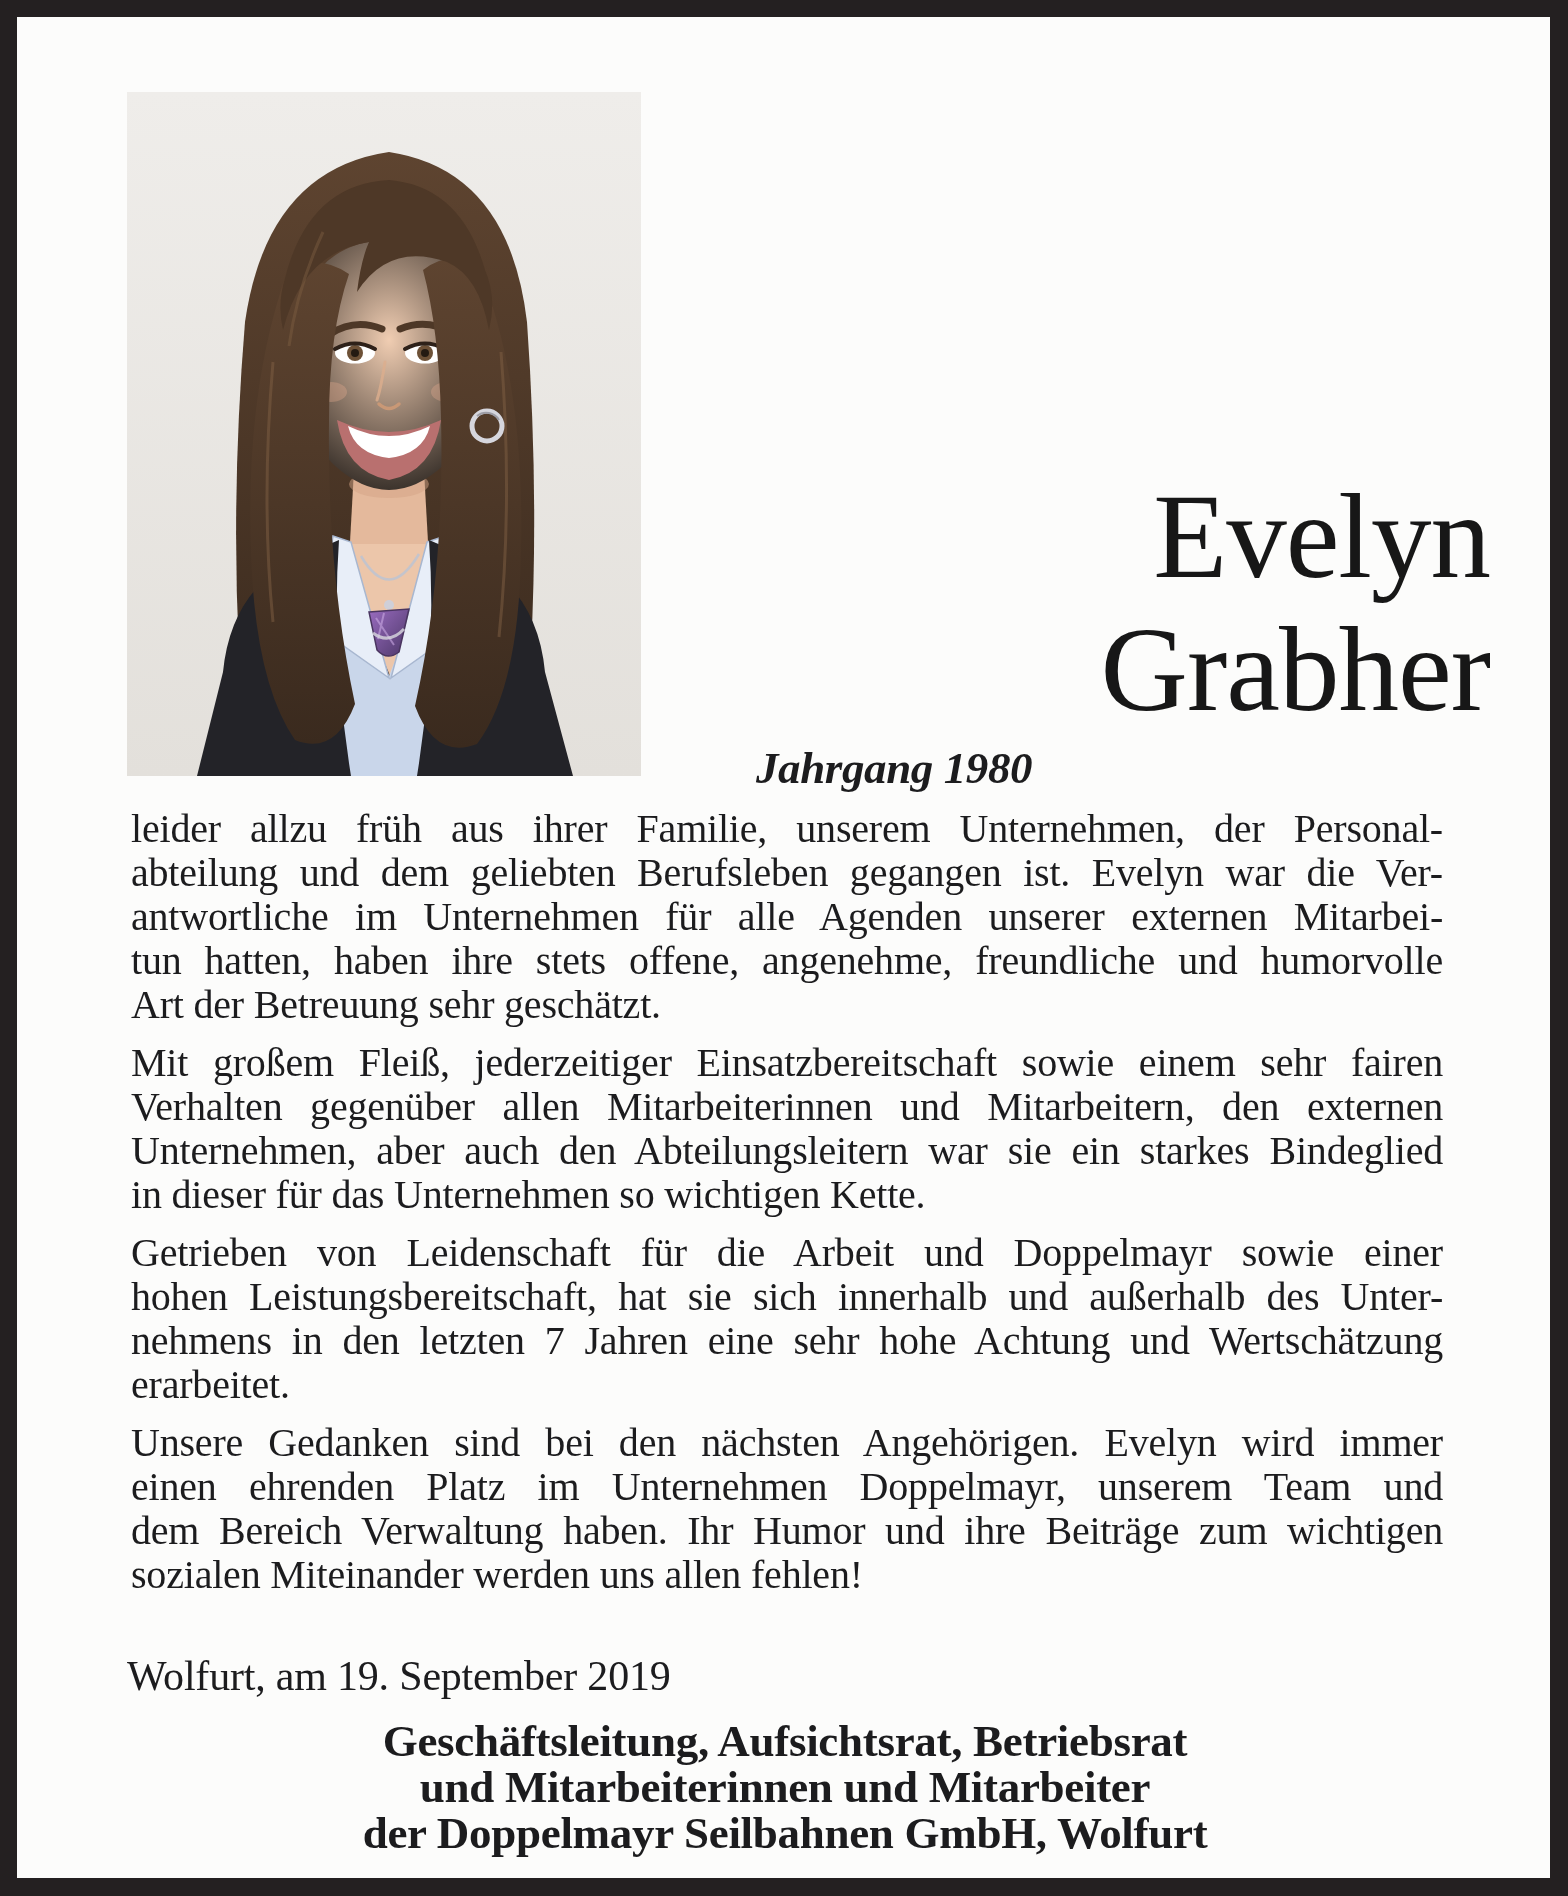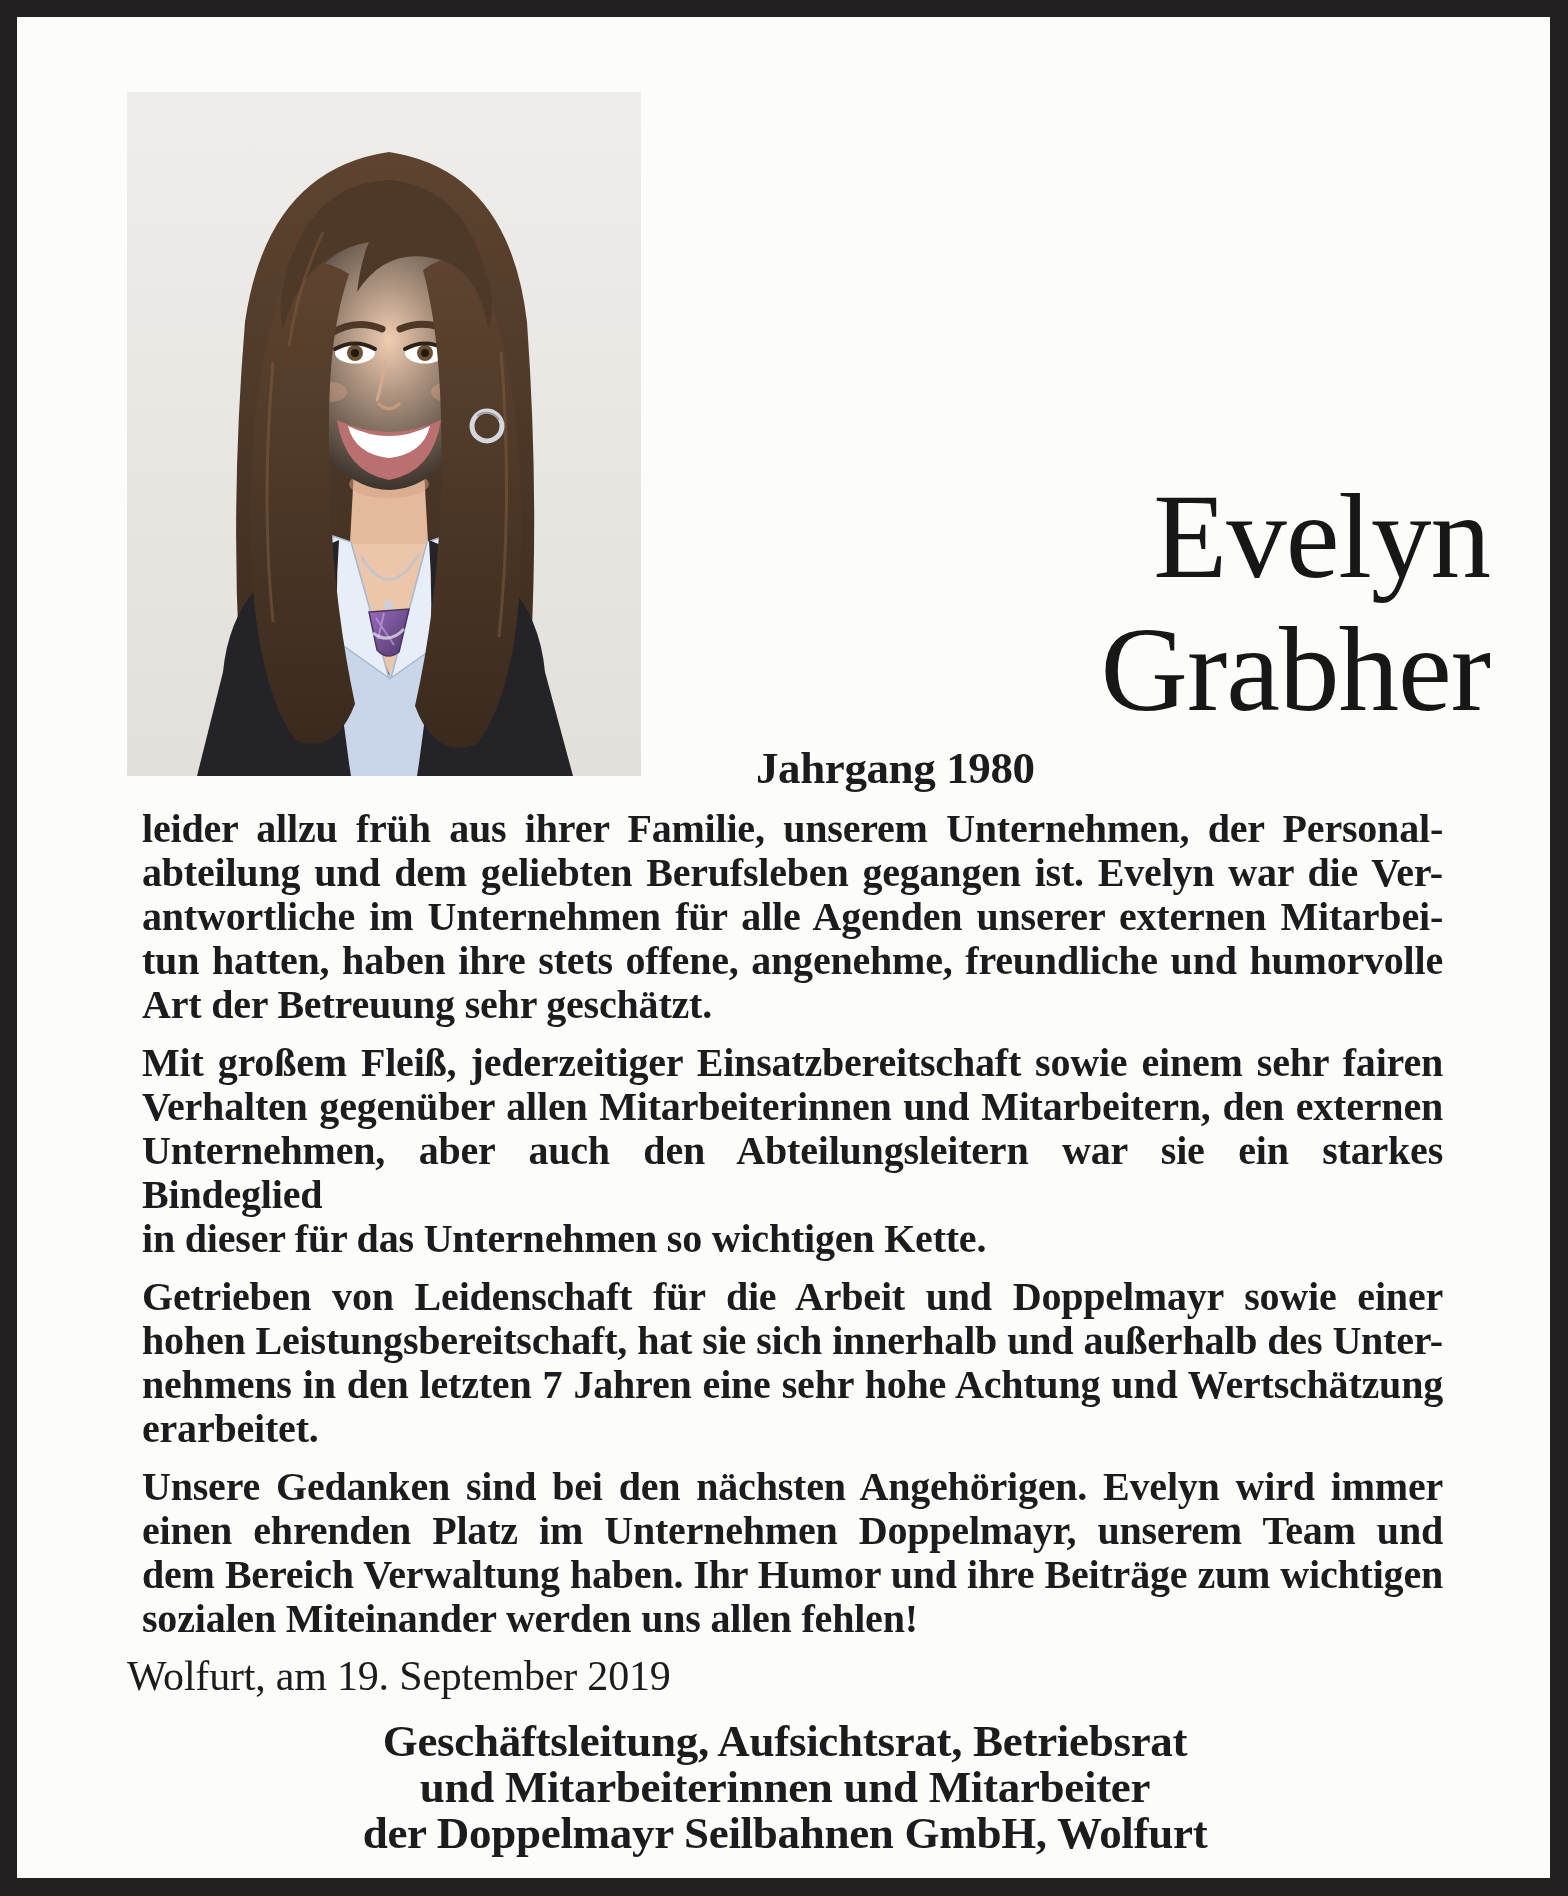--- a/index.html
+++ b/index.html
@@ -6,25 +6,25 @@
   .card{position:relative;width:1568px;height:1896px;background:#242021;overflow:hidden;}
   .inner{position:absolute;left:17px;top:17px;right:18px;bottom:18px;background:#fcfcfb;
          color:#1c1c1e;font-family:"Liberation Serif","DejaVu Serif",serif;}
   .photo{position:absolute;left:110px;top:75px;width:514px;height:684px;overflow:hidden;}
   .photo svg{display:block;width:100%;height:100%;}
 
   .intro{position:absolute;left:739px;top:255px;width:686px;
          font-size:40px;line-height:45px;letter-spacing:-0.2px;}
   .name{position:absolute;left:733px;top:453px;width:740px;
         font-size:121px;line-height:133px;letter-spacing:-1px;font-weight:400;color:#171717;}
-  .subtitle{position:absolute;left:739px;top:725px;font-size:45px;font-weight:700;letter-spacing:-0.4px;}
+  .subtitle{position:absolute;left:739px;top:725px;font-size:45px;font-weight:700;letter-spacing:-0.4px;font-style:italic;}
 
   .bodytext{position:absolute;left:110px;top:790px;width:1316px;
             font-size:40px;line-height:44px;letter-spacing:-0.2px;}
-  .para{margin:0 0 14px 15px;font-weight:bold;}
+  .para{margin:0 0 14px 4px;}
 
   .jline{text-align:justify;text-align-last:justify;}
   .jline.jlast{text-align-last:left;}
   .nline{text-align:right;}
   .sline{text-align:center;}
 
   .dateline{position:absolute;left:110px;top:1635px;width:1316px;font-size:42px;letter-spacing:-0.2px;}
   .dateline .place{font-weight:400;}
   .signature{position:absolute;left:110px;top:1701px;width:1316px;
              font-size:45px;line-height:46px;font-weight:700;letter-spacing:-0.3px;}

